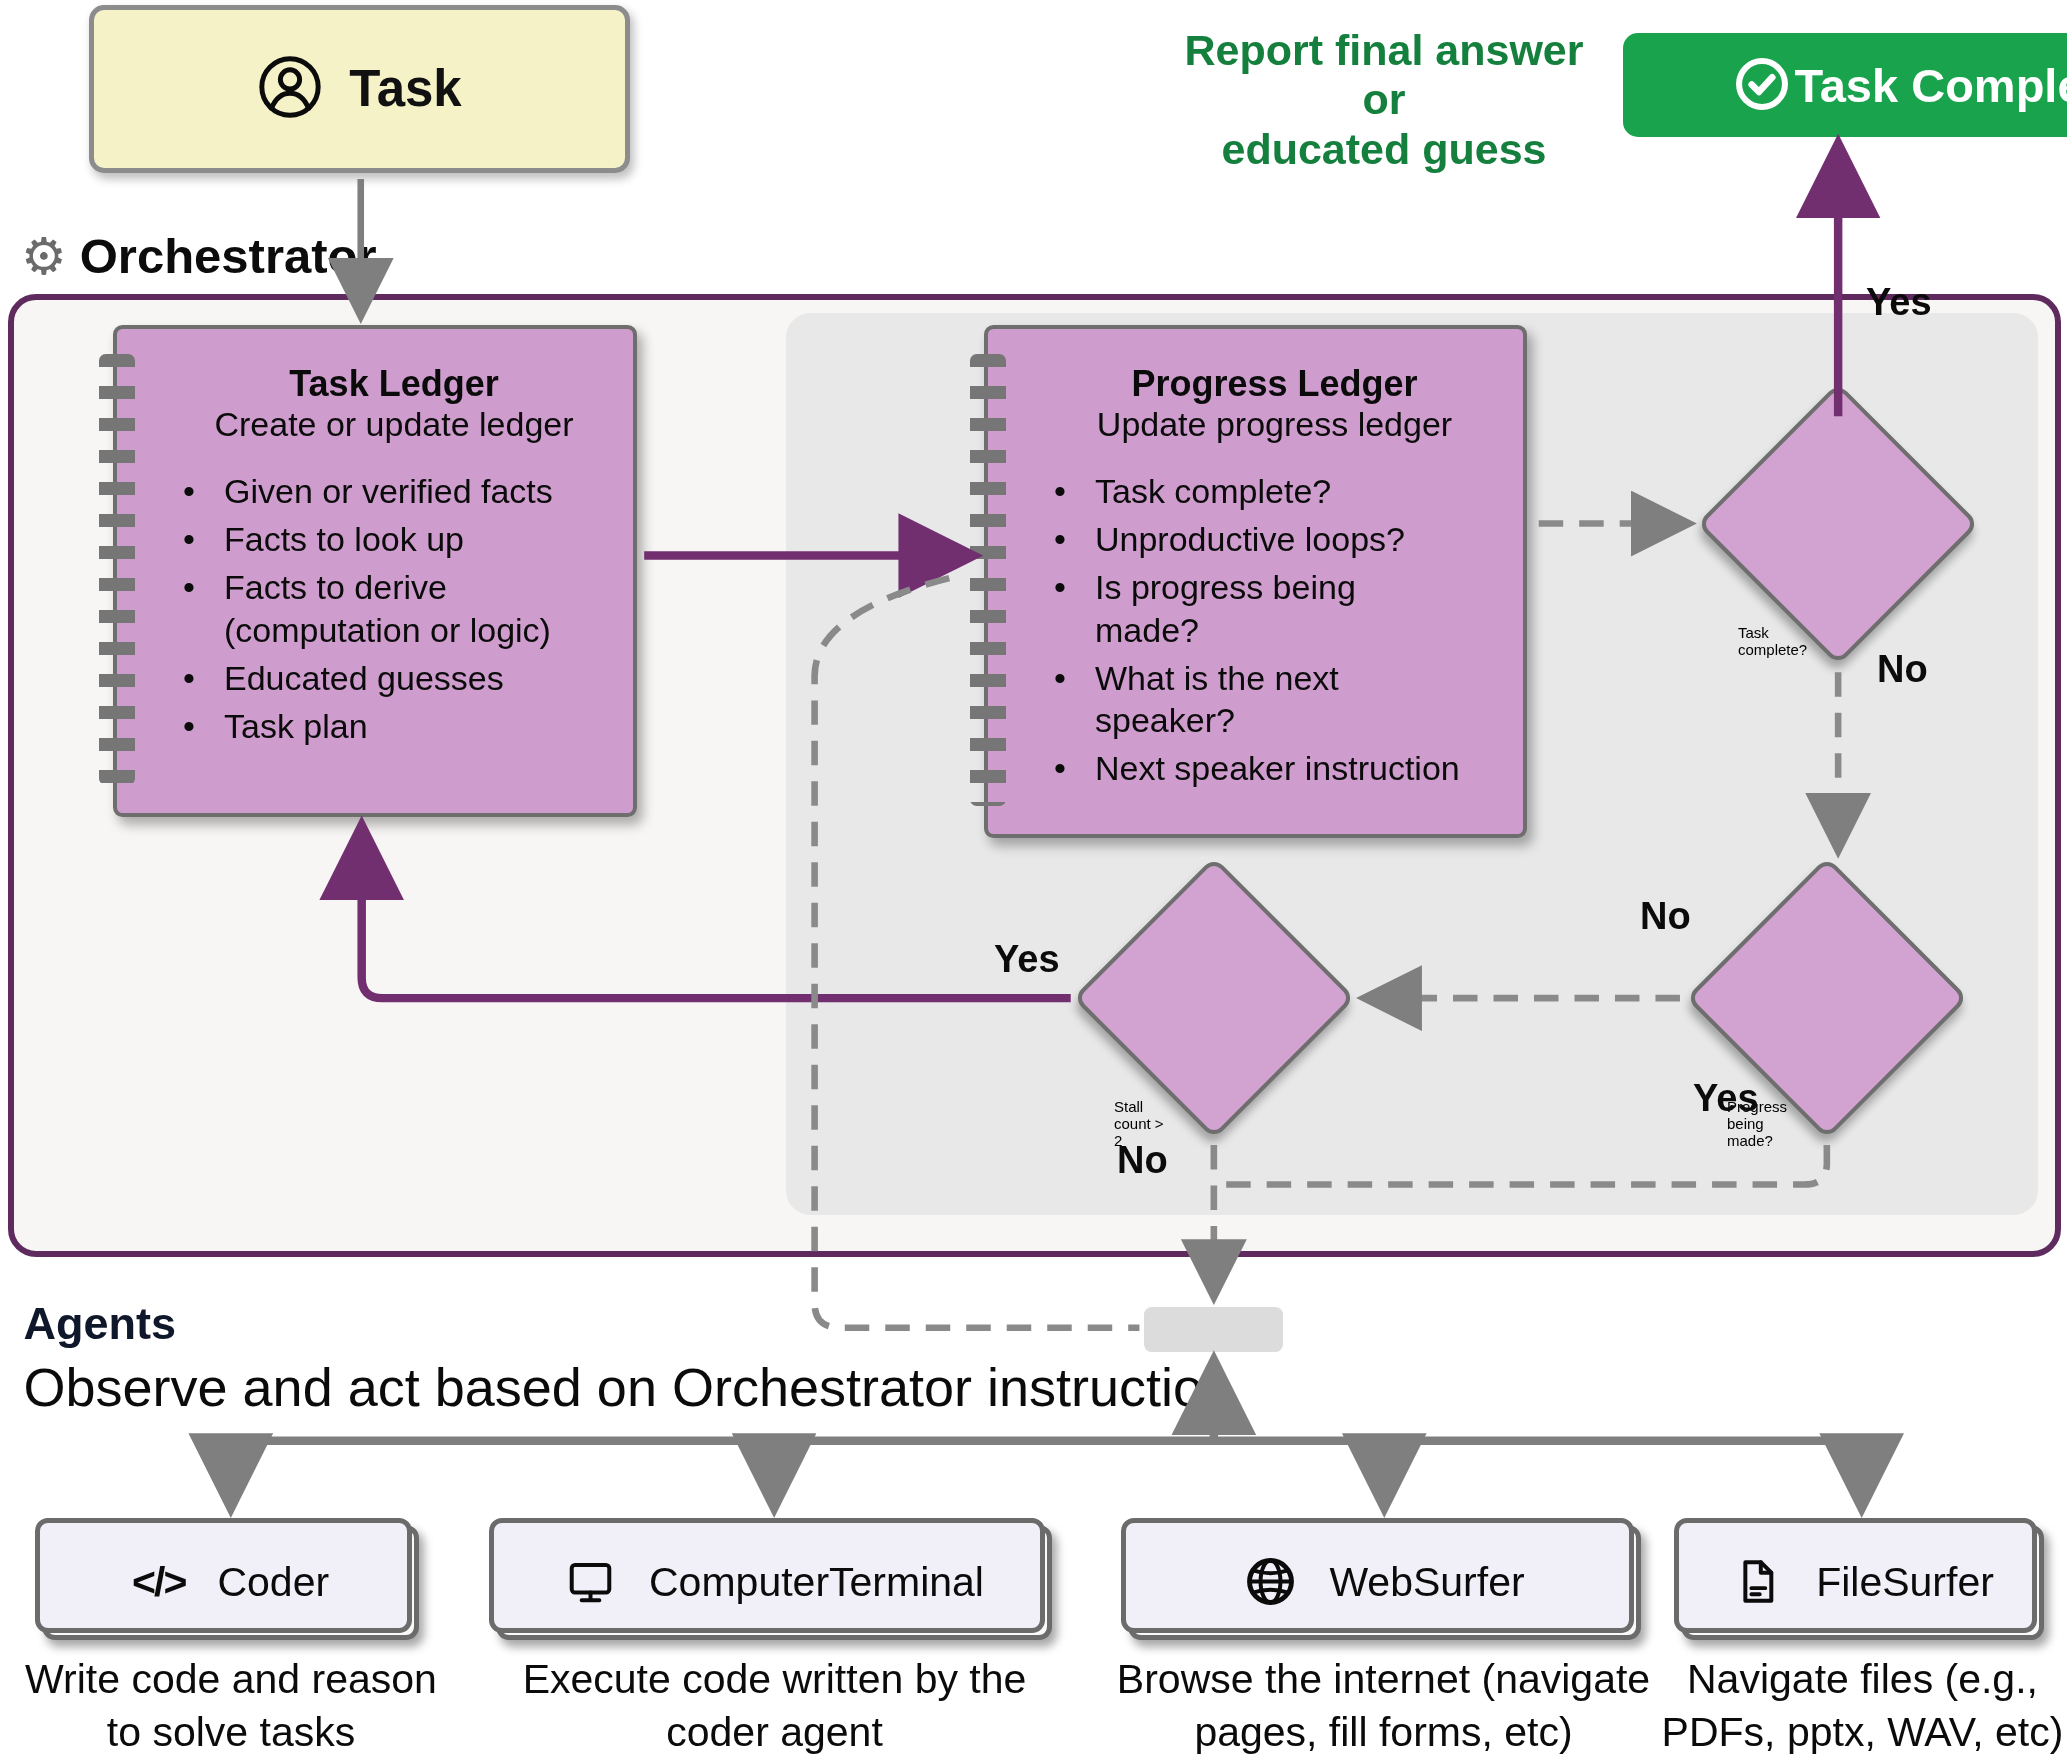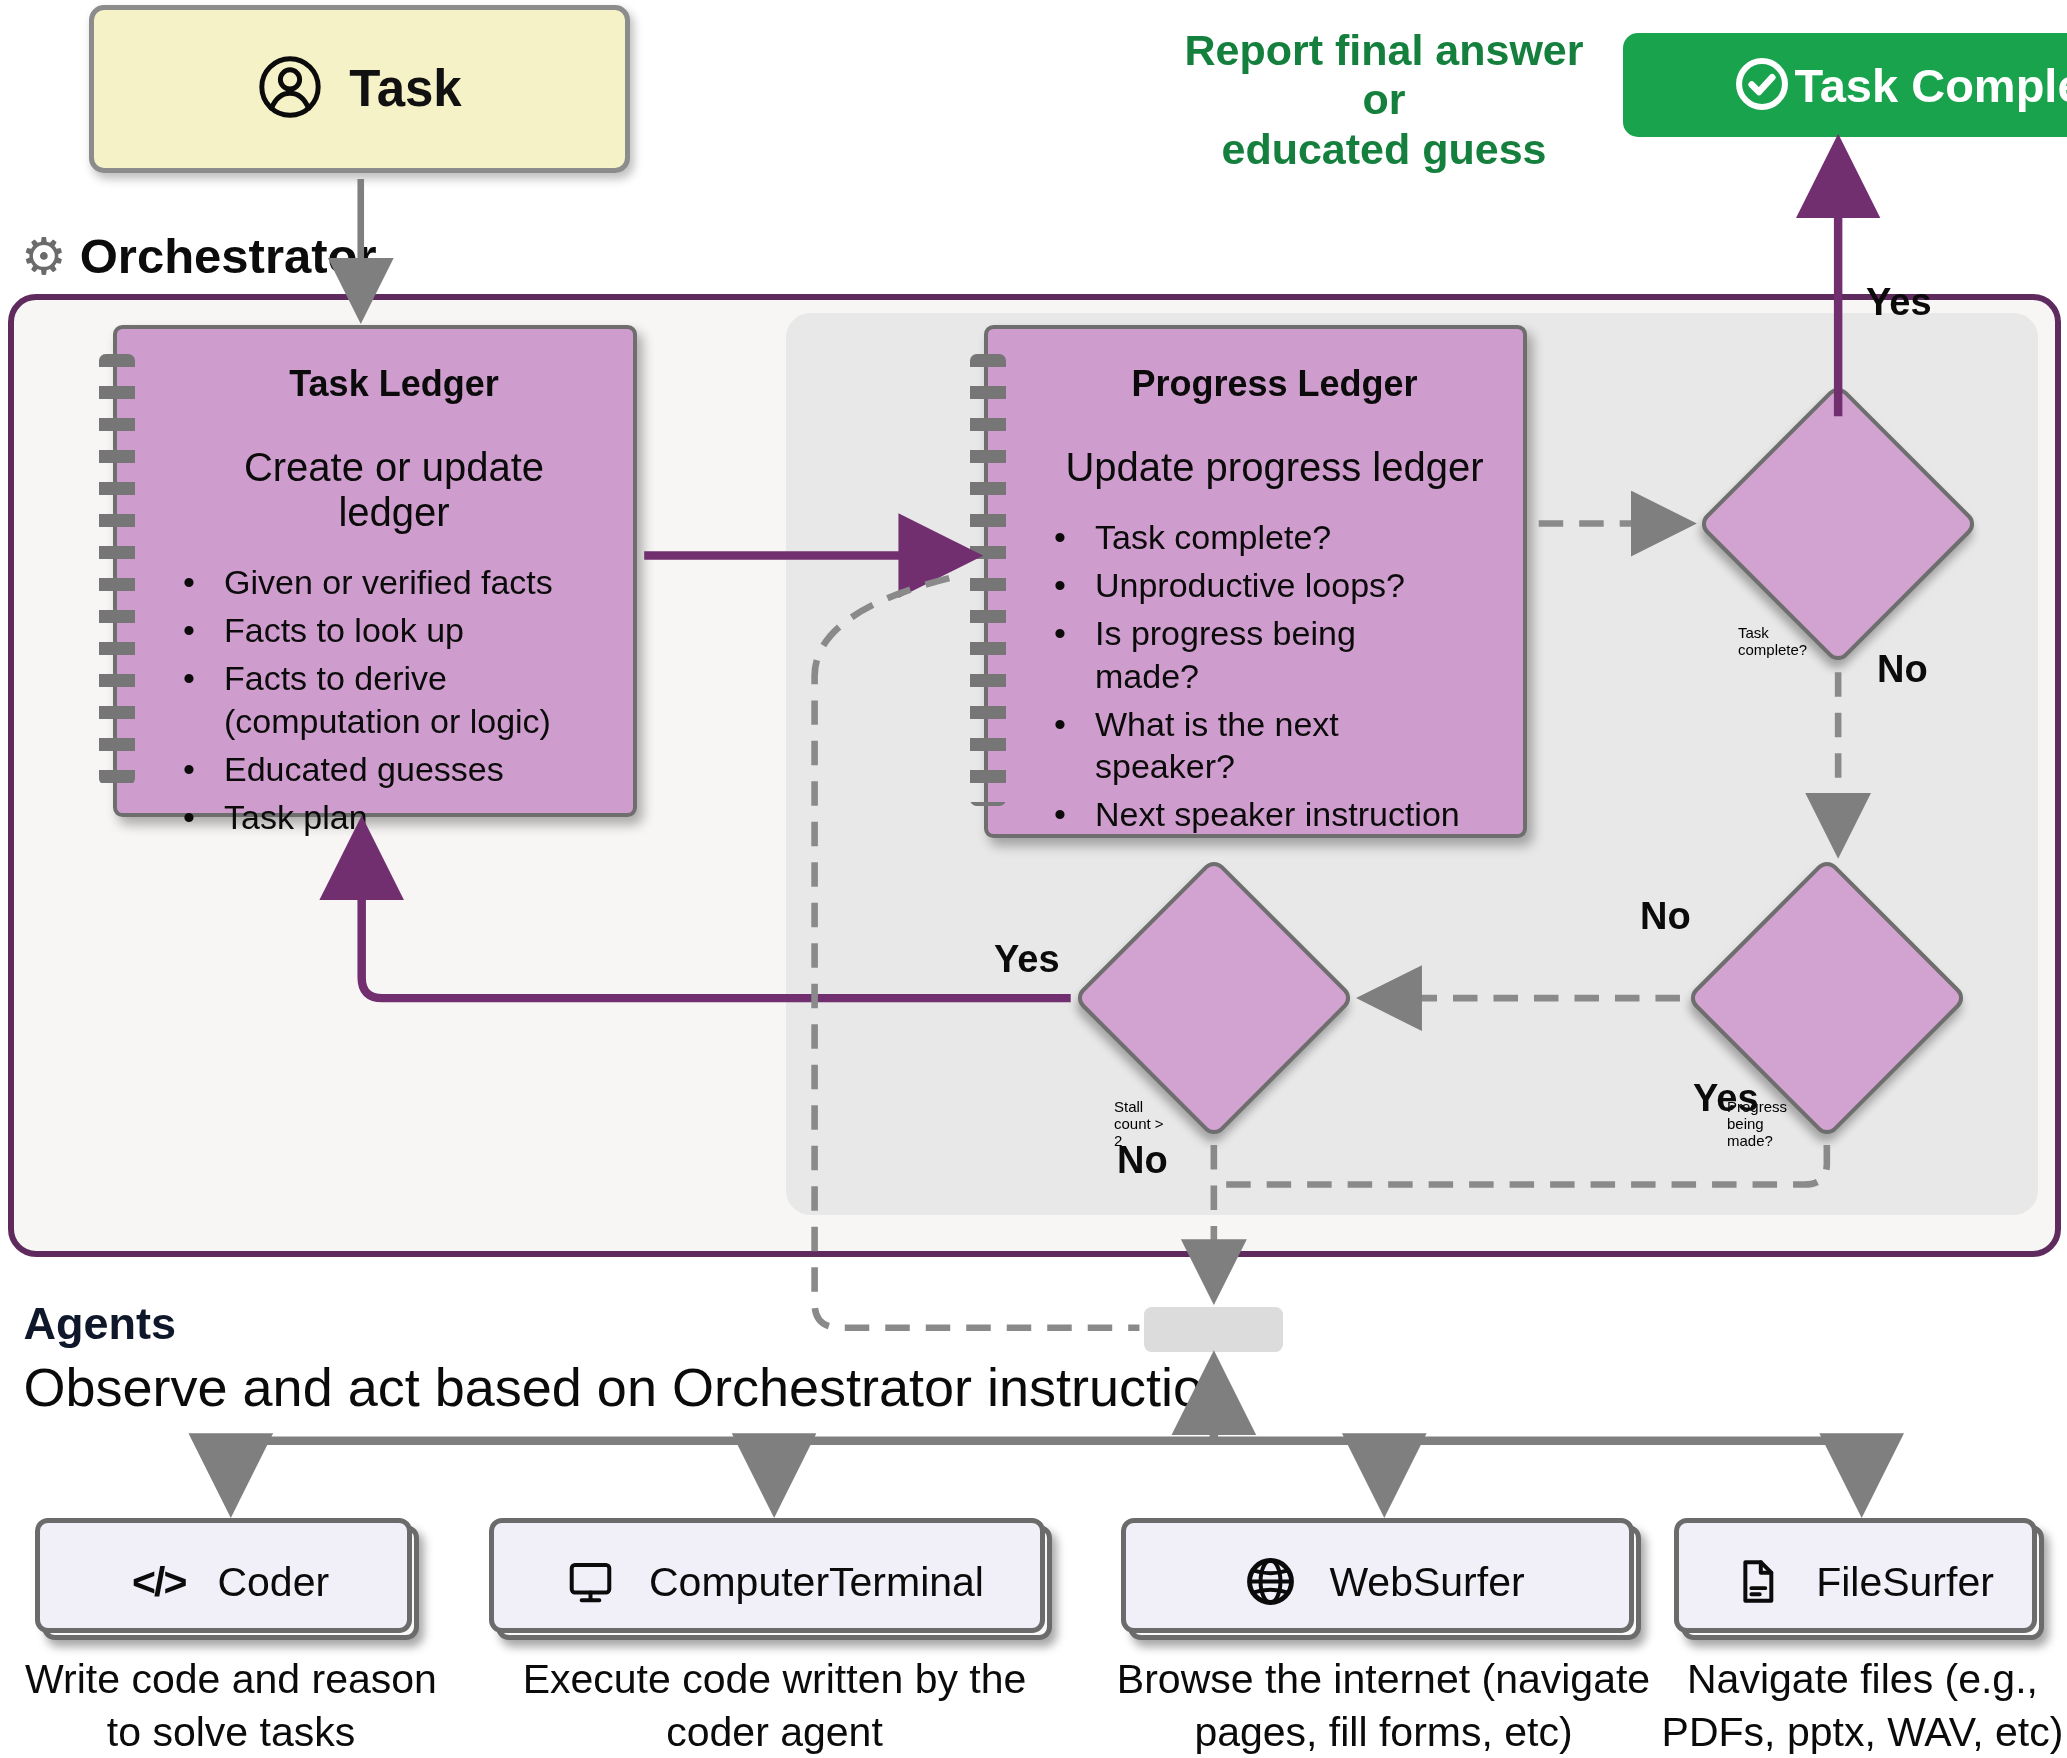--- a/index.html
+++ b/index.html
@@ -28,21 +28,21 @@
   .orch-container{left:7.5px;top:294px;width:2053px;height:963px;background:#f8f6f4;
     border:6.6px solid var(--container-border);border-radius:28px}
   .inner-panel{left:786px;top:313px;width:1252px;height:902px;background:#e9e8e8;border-radius:24.5px}
 
   
   .ledger{background:var(--ledger-fill);border:4.7px solid var(--border-gray);border-radius:9.4px;
     box-shadow:5.6px 7.5px 11.3px rgba(0,0,0,.3);padding:34px 28px 22.6px 66px}
   .ledger .binding{position:absolute;left:-18px;top:24.5px;bottom:28px;width:36px;
     background:repeating-linear-gradient(to bottom,#767676 0 13px,transparent 13px 32px);border-radius:6.6px}
   .ledger .title{font-size:36px;font-weight:bold;text-align:center;color:#0b0b0b}
-  .ledger .subtitle{font-size:40px;text-align:center;margin-top:40px;color:#0b0b0b}
+  .ledger .subtitle{font-size:34px;text-align:center;color:#0b0b0b}
   .ledger ul{list-style:none;margin-top:26px}
   .ledger li{display:flex;font-size:34px;line-height:1.25;color:#0b0b0b;margin-bottom:5.6px}
   .ledger li .dot{width:41px;flex:0 0 41px}
   .task-ledger{left:113px;top:325px;width:524px;height:492px}
   .progress-ledger{left:984px;top:325px;width:543px;height:513px}
   .task-ledger li .txt{max-width:405px}
   .progress-ledger li .txt{max-width:443px}
 
   
   .diamond{width:200px;height:200px;background:var(--diamond-fill);border:4.7px solid var(--border-gray);

